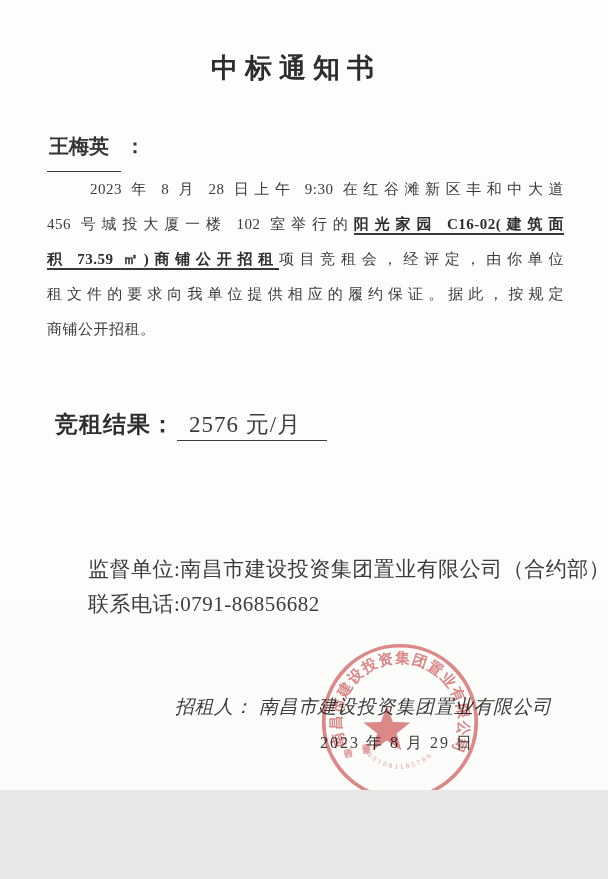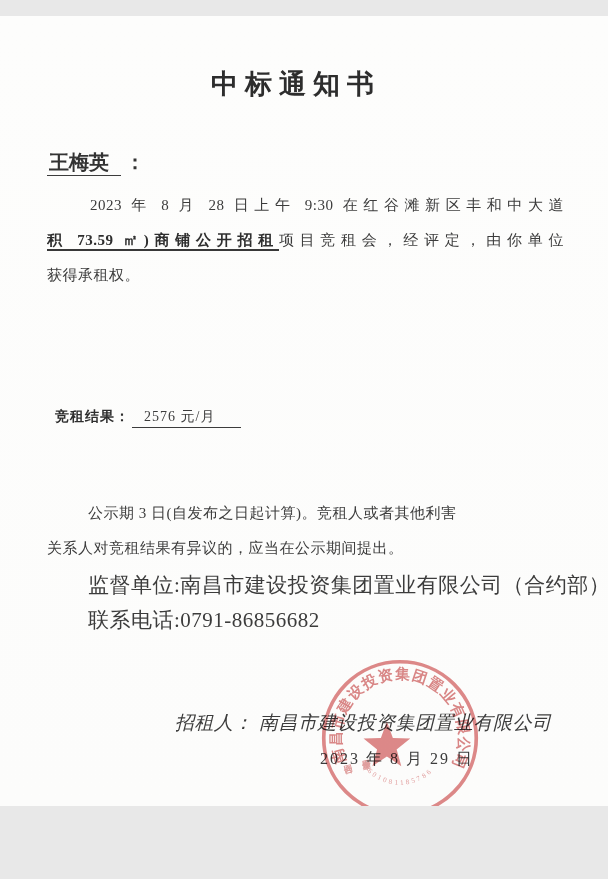--- a/index.html
+++ b/index.html
@@ -1,37 +1,37 @@
 <!DOCTYPE html>
 <html><head>
 <meta charset="utf-8">
 <style>
   html,body{margin:0;padding:0;background:#e8e8e8;}
   .page{
     position:relative;
     width:608px;height:790px;
-    margin:16px auto;
+    margin:0 auto;
     background:linear-gradient(180deg,#fdfdfc 0%,#fcfcfb 100%);
     overflow:hidden;
     font-family:"Liberation Serif","DejaVu Serif",serif;
     color:#3c3c3c;
   }
   .doc-title{
     position:absolute;top:50px;left:0;width:592px;
     text-align:center;
     font-size:27px;font-weight:700;letter-spacing:7px;
     color:#2d2d2d;
   }
   .salutation{
     position:absolute;top:133px;left:47px;
     font-size:20px;font-weight:700;color:#333;
   }
   .salutation .uname{
     border-bottom:1.6px solid #3c3c3c;
-    padding:0 12px 2px 2px;
+    padding:0 12px 14px 2px;
   }
   .salutation .colon{margin-left:4px;}
   .para{
     position:absolute;left:47px;width:517px;
     font-size:15px;line-height:35px;
     letter-spacing:0.5px;
   }
   .line{height:35px;white-space:nowrap;}
   .line.fill{
     white-space:normal;
@@ -39,22 +39,22 @@
     text-align-last:justify;
     overflow:hidden;
   }
   .line.indent{padding-left:43px;}
   .em{
     font-weight:700;color:#2e2e2e;
     border-bottom:2px solid #383838;
     padding-bottom:1px;
   }
   .result-line{
-    position:absolute;top:386px;left:55px;
-    font-size:14px;line-height:30px;text-align:right;
+    position:absolute;top:410px;left:55px;
+    font-size:23px;line-height:30px;text-align:right;
   }
   .result-line .label{font-weight:700;color:#2e2e2e;letter-spacing:1px;}
   .result-line .uval{
     border-bottom:1.6px solid #3c3c3c;
     padding:0 26px 3px 12px;
     margin-left:2px;
     letter-spacing:1px;
   }
   .single{
     position:absolute;left:47px;
@@ -83,32 +83,30 @@
 <div class="page">
 
   <div class="doc-title">中标通知书</div>
 
   <div class="salutation">
     <span class="uname">王梅英</span><span class="colon">：</span>
   </div>
 
   <div class="para" style="top:172px">
     <div class="line fill indent"><span>2023 年 8 月 28 日上午 9:30 在红谷滩新区丰和中大道</span></div>
+    <div class="line fill"><span>456 号城投大厦一楼 102 室举行的</span><span class="em">阳光家园 C16-02(建筑面</span></div>
     <div class="line fill"><span class="em">积 73.59 ㎡)商铺公开招租</span><span>项目竞租会，经评定，由你单位</span></div>
-    <div class="line"><span>获得承租权。</span></div>
+    <div class="line fill"><span>租文件的要求向我单位提供相应的履约保证。据此，按规定</span></div>
+    <div class="line"><span>商铺公开招租。</span></div>
   </div>
 
   <div class="result-line">
     <span class="label">竞租结果：</span><span class="uval">2576 元/月</span>
   </div>
 
-  <div class="para" style="top:480px">
-    <div class="line indent" style="padding-left:41px"><span>公示期 3 日(自发布之日起计算)。竞租人或者其他利害</span></div>
-    <div class="line"><span>关系人对竞租结果有异议的，应当在公示期间提出。</span></div>
-  </div>
 
   <div class="single ind2" style="top:554px">监督单位:南昌市建设投资集团置业有限公司（合约部）</div>
   <div class="single ind2" style="top:589px">联系电话:0791-86856682</div>
 
   <div class="sig-line">
     <span class="sig-label">招租人：</span><span>南昌市建设投资集团置业有限公司</span>
   </div>
 
   <div class="date-line">2023 年 8 月 29 日</div>
 

